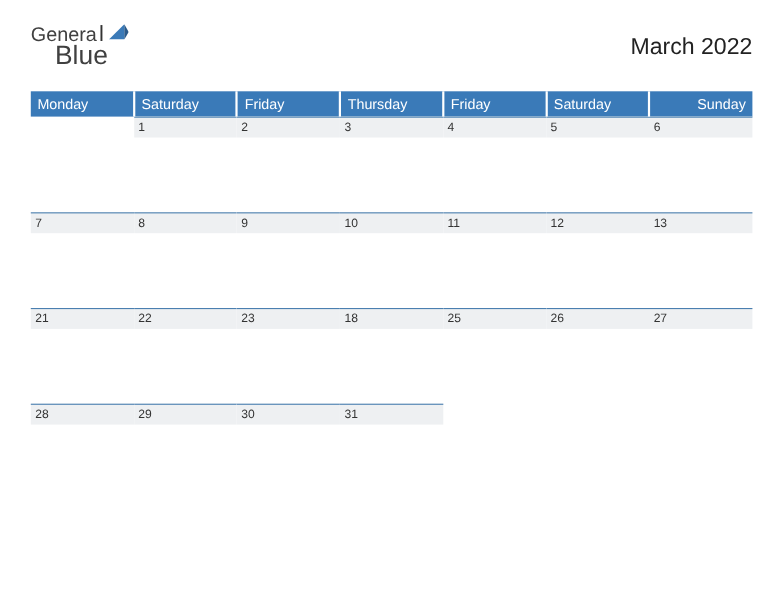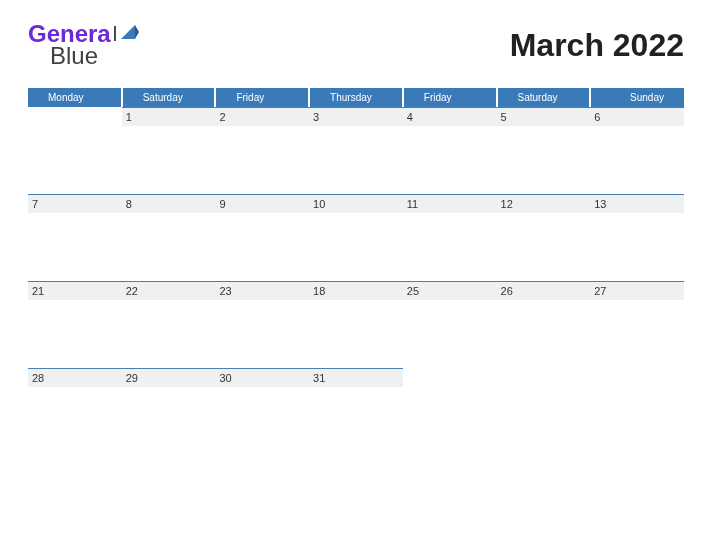--- a/index.html
+++ b/index.html
@@ -15,23 +15,23 @@
       justify-content: space-between;
       align-items: center;
       margin-bottom: 18px;
     }
     .logo {
       display: flex;
       align-items: center;
       gap: 2px;
     }
     .logo-text-general {
-      font-size: 24px;
-      font-weight: 700;
-      color: #6d28d9;
+      font-size: 18px;
+      font-weight: 400;
+      color: #404040;
     }
     .logo-text-l {
       font-size: 20px;
       font-weight: 400;
       color: #333;
     }
     .logo-icon {
       display: inline-block;
       margin-left: 2px;
     }
@@ -41,35 +41,35 @@
       font-weight: 400;
       color: #404040;
       margin-top: -6px;
       margin-left: 22px;
     }
     .logo-wrap {
       display: flex;
       flex-direction: column;
     }
     .title {
-      font-size: 32px;
-      font-weight: 700;
+      font-size: 21px;
+      font-weight: 400;
       color: #222;
     }
     .calendar {
       width: 100%;
       border-collapse: collapse;
     }
     .day-header {
       background: #3a7ab8;
       color: #fff;
-      font-size: 10px;
+      font-size: 13px;
       font-weight: 400;
       text-align: left;
-      padding: 4px 20px;
+      padding: 4px 6px;
       border-right: 2px solid #fff;
     }
     .day-header:last-child {
       border-right: none;
       text-align: right;
     }
     .day-cell {
       height: 87px;
       vertical-align: top;
       font-size: 11px;

